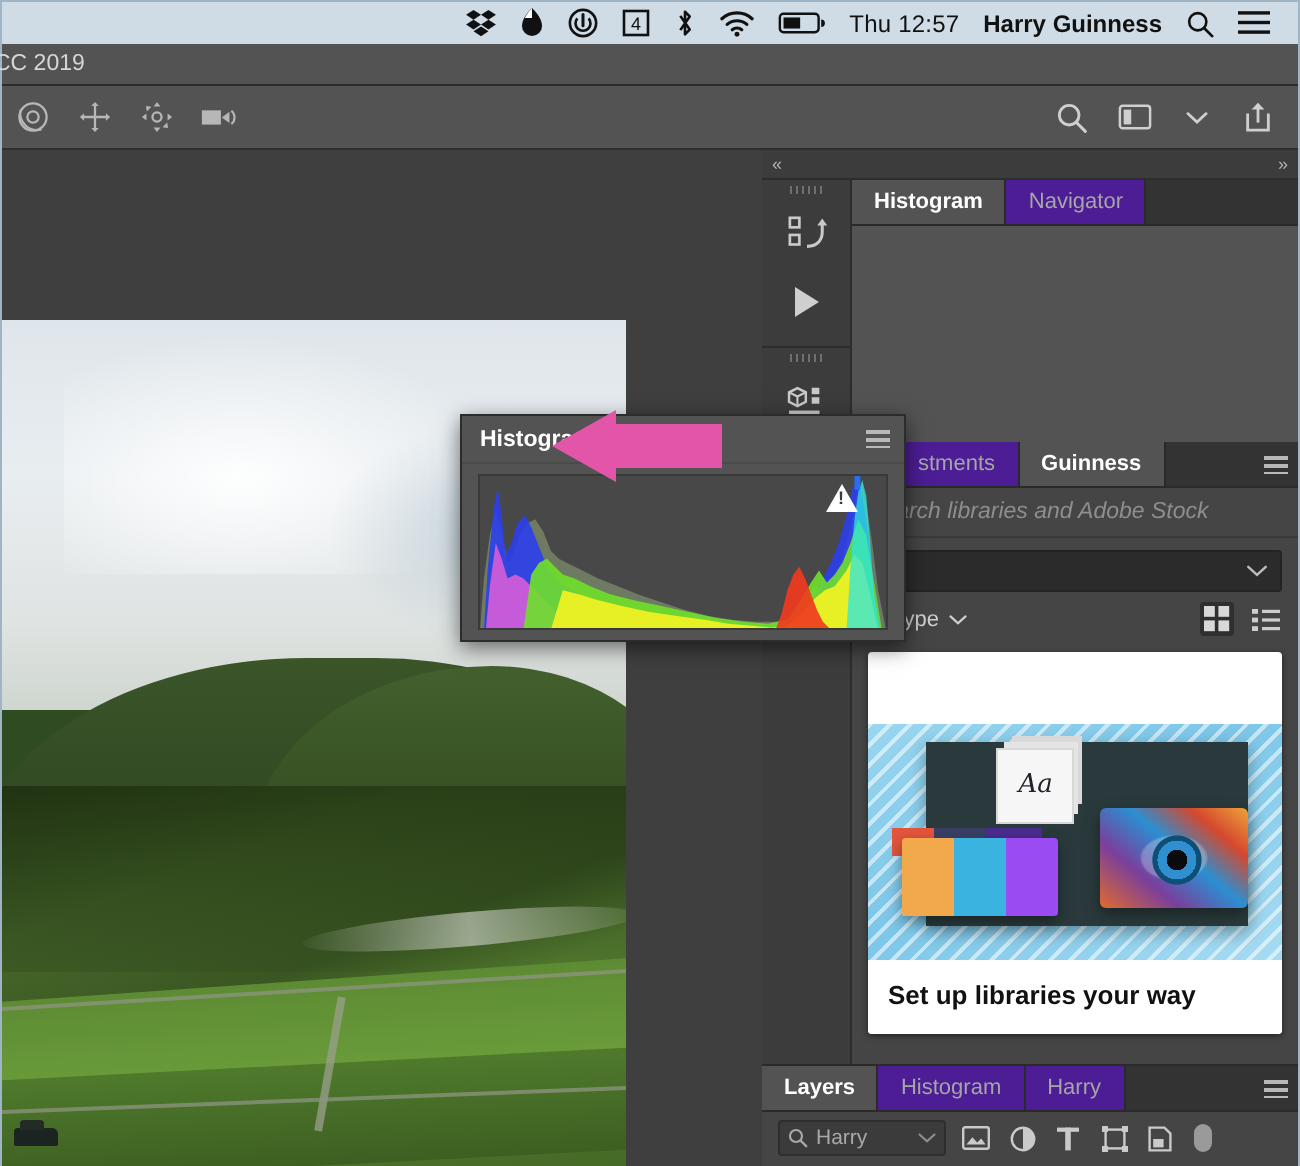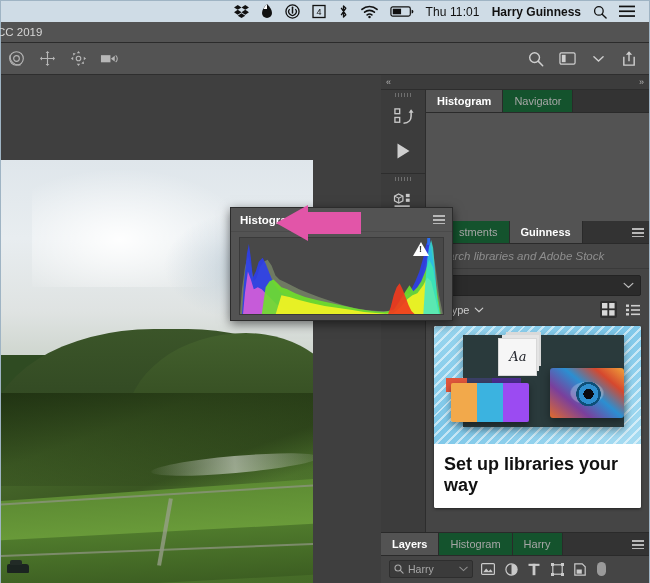--- a/index.html
+++ b/index.html
@@ -187,21 +187,21 @@
   .tabrow {
     display: flex; align-items: stretch; height: 23px;
     background: #333333;
     border-bottom: 1px solid #2a2a2a;
     position: relative;
   }
   .tab {
     display: flex; align-items: center;
     padding: 0 11px;
     font-size: 11px; color: #a6a6a6;
-    background: #14532d;
+    background: #4c1d95;
     border-right: 1px solid #2a2a2a;
     white-space: nowrap;
   }
   .tab.active {
     background: #535353; color: #ffffff; font-weight: bold;
   }
   .tab-spacer { flex: 1; background: #333333; }
   .panel-menu {
     display: flex; align-items: center; justify-content: center;
     width: 22px;
@@ -256,20 +256,21 @@
     border-left: 8px solid transparent;
     border-right: 8px solid transparent;
     border-bottom: 8px solid #ffffff;
   }
   .promo-img {
     position: relative; height: 118px;
     background:
       repeating-linear-gradient(135deg, rgba(255,255,255,.55) 0 2px, rgba(255,255,255,0) 2px 7px),
       linear-gradient(150deg, #9ad6ef 0%, #7cc6e8 45%, #a7dcf2 100%);
     overflow: hidden;
+    margin-top: 36px;
   }
   .promo-slab {
     position: absolute; left: 14%; top: 8%; width: 78%; height: 78%;
     background: #2a3a3c;
     box-shadow: 0 3px 8px rgba(0,0,0,.35);
   }
   .promo-card-aa {
     position: absolute; left: 31%; top: 10%; width: 19%; height: 32%;
     background: #f6f6f6; border: 1px solid #d8d8d8;
     display: flex; align-items: center; justify-content: center;
@@ -293,21 +294,21 @@
   .promo-eye {
     position: absolute; right: 8%; top: 36%; width: 36%; height: 42%;
     border-radius: 3px;
     background:
       radial-gradient(circle at 52% 52%, #0a0a0f 0 11%, #2f8fcf 11% 21%, #0e4f78 21% 26%, rgba(0,0,0,0) 27%),
       radial-gradient(ellipse at 50% 50%, rgba(255,255,255,.25) 0 30%, rgba(0,0,0,0) 33%),
       linear-gradient(40deg, #e06b2c 0%, #7a3f9c 30%, #2b8fd1 55%, #d5482e 78%, #f0a23a 100%);
     box-shadow: 0 3px 8px rgba(0,0,0,.4);
   }
   .promo-text { padding: 10px 10px 12px 10px; background: #fff; }
-  .promo-h { font-size: 18px; font-weight: bold; color: #111; }
+  .promo-h { font-size: 13px; font-weight: bold; color: #111; }
   .promo-p { margin-top: 9px; font-size: 12px; color: #222; line-height: 1.45; }
 
   
   .layers-panel {
     position: absolute; left: 0; bottom: 0; width: 268px;
     background: #454545;
     border-top: 1px solid #2a2a2a;
   }
   .layers-filter {
     display: flex; align-items: center; gap: 7px;
@@ -419,21 +420,21 @@
         <circle cx="9" cy="12.4" r="1.3" fill="#111"></circle>
         </svg>
     </div>
     <div class="mb-item mb-icon">
       <svg width="24" height="13" viewBox="0 0 26 13">
         <rect x="1" y="1.5" width="21" height="10" rx="2" fill="none" stroke="#111" stroke-width="1.3"></rect>
         <rect x="3" y="3.5" width="9" height="6" fill="#111"></rect>
         <path d="M23.4 4.6v4a2 2 0 0 0 0-4z" fill="#111"></path>
         </svg>
     </div>
-    <div class="mb-item mb-text">Thu 11:01</div>
+    <div class="mb-item mb-text">Thu 12:57</div>
     <div class="mb-item mb-strong">Harry Guinness</div>
     <div class="mb-item mb-icon">
       <svg width="14" height="14" viewBox="0 0 15 15">
         <circle cx="6.3" cy="6.3" r="4.6" fill="none" stroke="#111" stroke-width="1.4"></circle>
         <path d="M9.8 9.8L14 14" stroke="#111" stroke-width="1.5" stroke-linecap="round"></path>
         </svg>
     </div>
     <div class="mb-item mb-icon">
       <svg width="16" height="13" viewBox="0 0 16 13">
           <g fill="#111">

